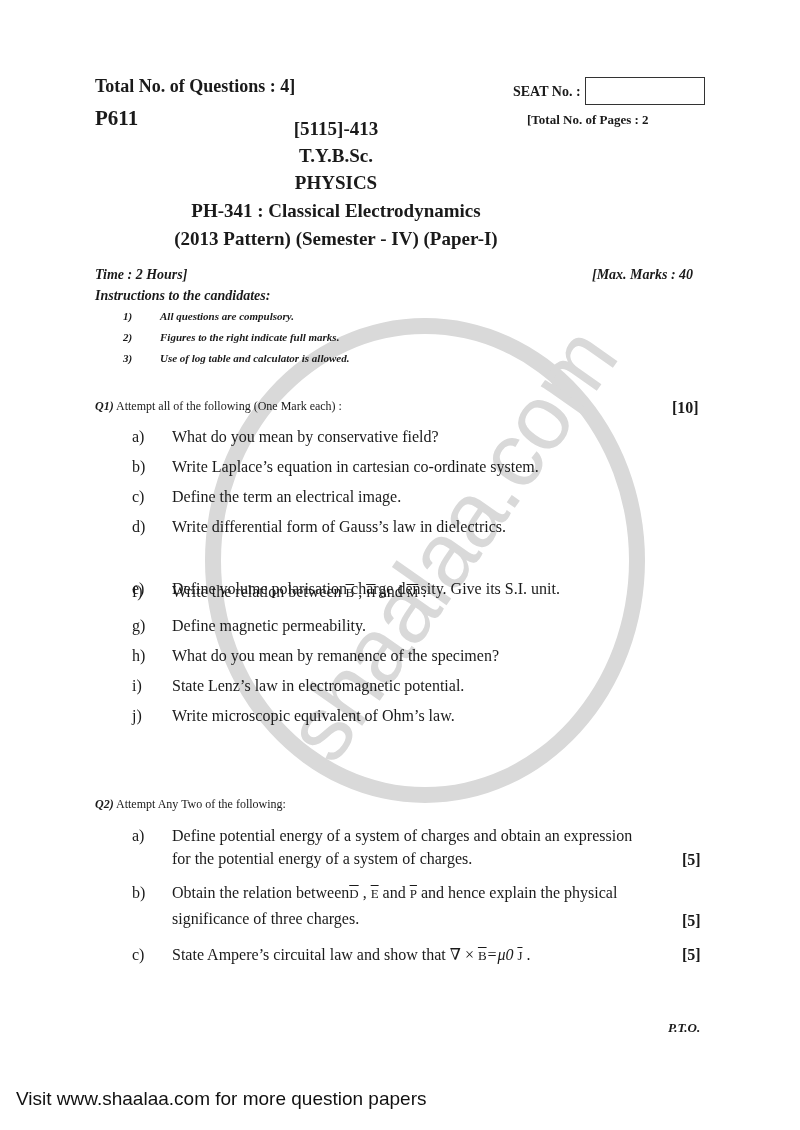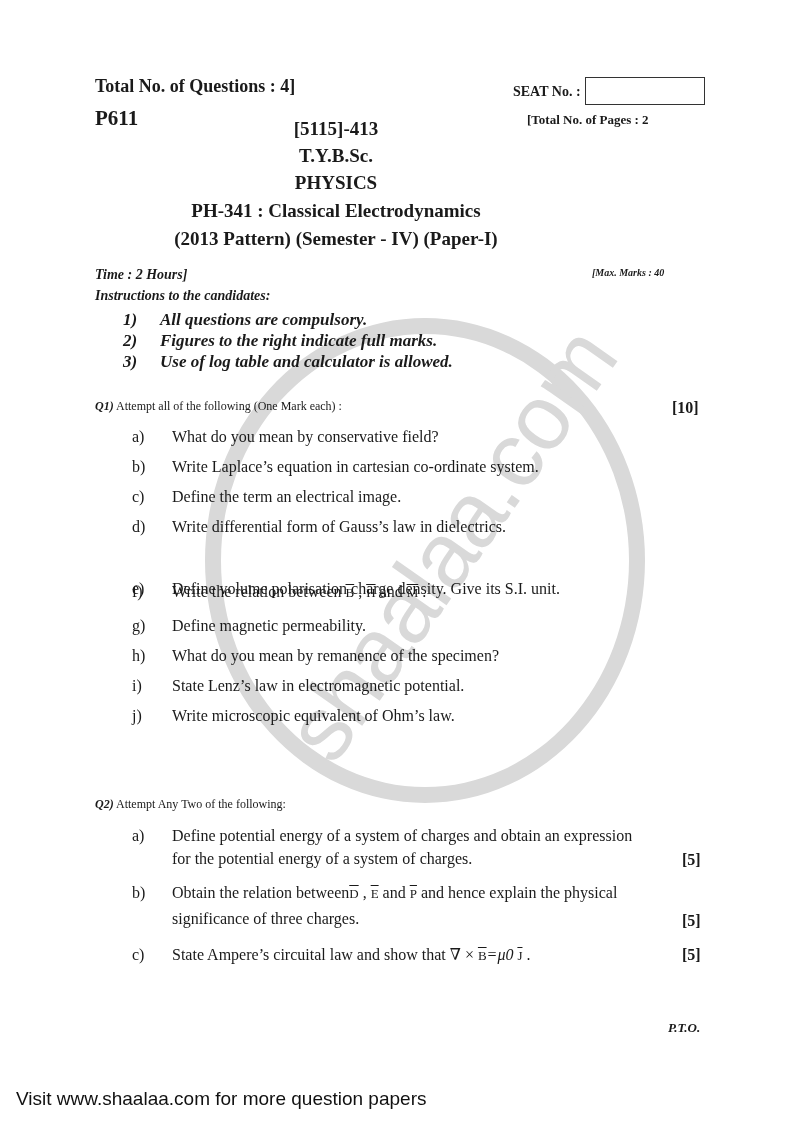--- a/index.html
+++ b/index.html
@@ -16,21 +16,21 @@
   }
   .watermark-text {
     position: absolute; left: 205px; top: 500px; width: 480px; text-align: center;
     font-family: "Liberation Sans", "DejaVu Sans", sans-serif; font-size: 92px; color: #d9d9d9;
     transform: rotate(-55deg); transform-origin: 50% 50%; z-index: 0; letter-spacing: -2px;
   }
   .content { position: relative; z-index: 1; }
   .hdr-small { font-size: 18px; font-weight: bold; }
   .center-title { left: 0; width: 672px; text-align: center; font-weight: bold; font-size: 19px; }
   .seat-box { width: 120px; height: 28px; border: 1.5px solid #333; box-sizing: border-box; }
-  .instr { font-size: 17px; font-weight: bold; font-style: italic; }
+  .instr { font-size: 11px; font-weight: bold; font-style: italic; }
   .q-line { font-size: 16px; }
   .q-head { font-size: 12px; }
   .marks { font-size: 16px; font-weight: bold; }
   .item-label { width: 30px; display: inline-block; }
   .vec { text-decoration: overline; font-size: 13px; }
   .footer { font-family: "Liberation Sans", "DejaVu Sans", sans-serif; font-size: 19px; color: #111; }
 </style>
 </head>
 <body>
 
@@ -45,21 +45,21 @@
   <div class="abs bold" style="left:95px;top:106px;font-size:21px;">P611</div>
   <div class="abs hdr-small" style="left:527px;top:112px;font-size:13px;">[Total No. of Pages : 2</div>
 
   <div class="abs center-title" style="top:118px;font-size:19px;">[5115]-413</div>
   <div class="abs center-title" style="top:145px;">T.Y.B.Sc.</div>
   <div class="abs center-title" style="top:172px;">PHYSICS</div>
   <div class="abs center-title" style="top:200px;">PH-341 : Classical Electrodynamics</div>
   <div class="abs center-title" style="top:228px;">(2013 Pattern) (Semester - IV) (Paper-I)</div>
 
   <div class="abs instr" style="left:95px;top:267px;font-size:14px;">Time : 2 Hours]</div>
-  <div class="abs instr" style="left:592px;top:267px;font-size:10px;">[Max. Marks : 40</div>
+  <div class="abs instr" style="left:592px;top:267px;font-size:14px;">[Max. Marks : 40</div>
   <div class="abs instr" style="left:95px;top:288px;font-size:14px;">Instructions to the candidates:</div>
 
   <div class="abs instr" style="left:123px;top:310px;">
     <span class="item-label" style="width:37px;">1)</span><span>All questions are compulsory.</span>
   </div>
   <div class="abs instr" style="left:123px;top:331px;">
     <span class="item-label" style="width:37px;">2)</span><span>Figures to the right indicate full marks.</span>
   </div>
   <div class="abs instr" style="left:123px;top:352px;">
     <span class="item-label" style="width:37px;">3)</span><span>Use of log table and calculator is allowed.</span>

